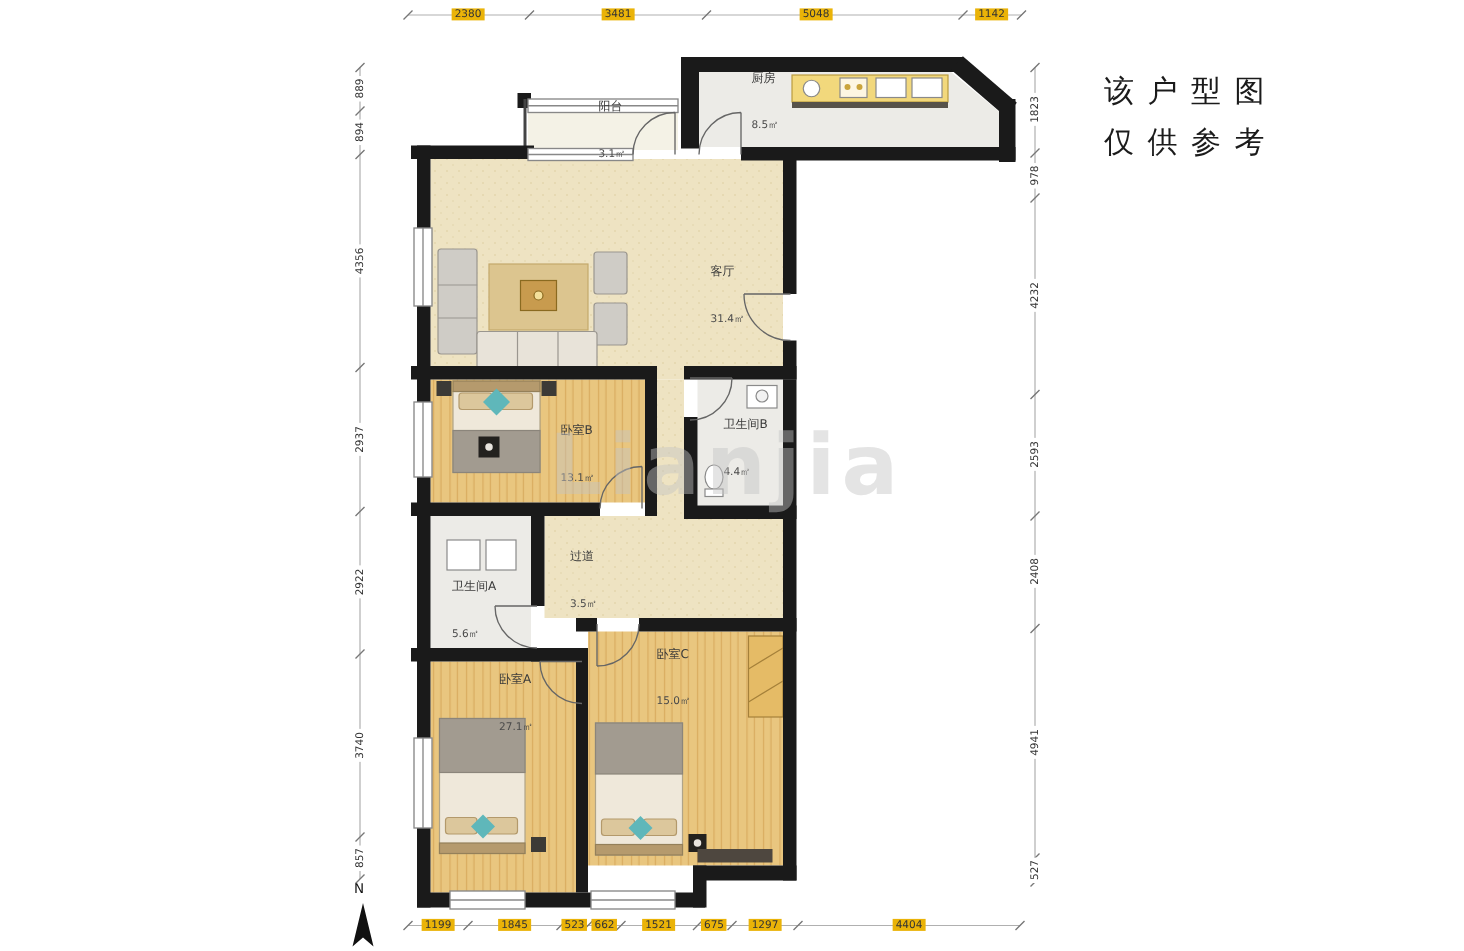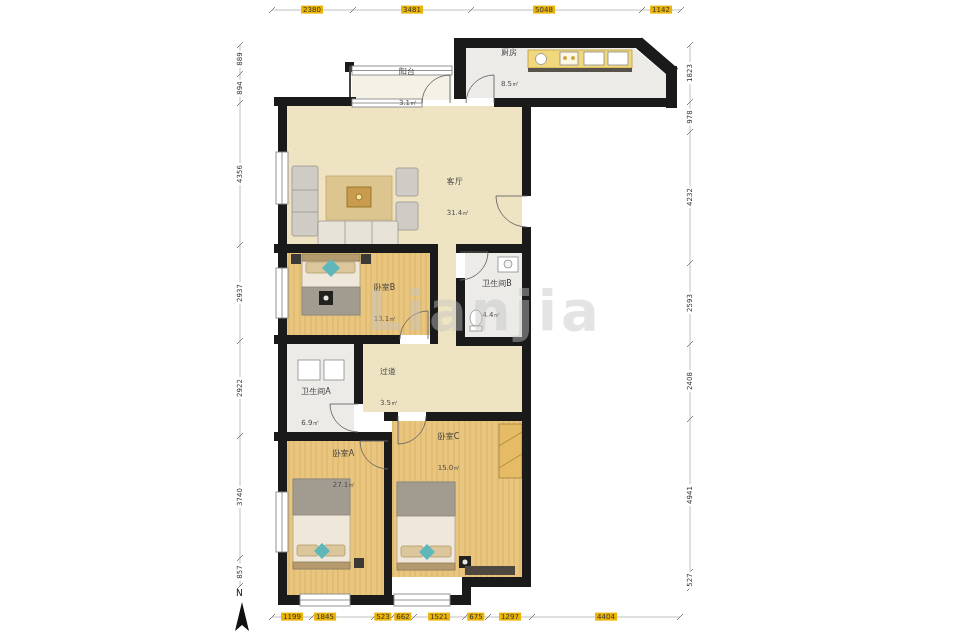--- a/index.html
+++ b/index.html
@@ -199,56 +199,56 @@
   </svg>
 
   <div class="room-label" style="left:408px;top:87px">
       <span class="rname">阳台</span>
       <span class="rarea">3.1㎡</span>
     </div>
   <div class="room-label" style="left:510px;top:68px">
       <span class="rname">厨房</span>
       <span class="rarea">8.5㎡</span>
     </div>
-  <div class="room-label" style="left:458px;top:197px">
+  <div class="room-label" style="left:485px;top:197px">
       <span class="rname">客厅</span>
       <span class="rarea">31.4㎡</span>
     </div>
   <div class="room-label" style="left:385px;top:303px">
       <span class="rname">卧室B</span>
       <span class="rarea">13.1㎡</span>
     </div>
   <div class="room-label" style="left:497px;top:299px">
       <span class="rname">卫生间B</span>
       <span class="rarea">4.4㎡</span>
     </div>
   <div class="room-label" style="left:389px;top:387px">
       <span class="rname">过道</span>
       <span class="rarea">3.5㎡</span>
     </div>
   <div class="room-label" style="left:316px;top:407px">
       <span class="rname">卫生间A</span>
-      <span class="rarea">6.9㎡</span>
+      <span class="rarea">5.6㎡</span>
     </div>
   <div class="room-label" style="left:344px;top:469px">
       <span class="rname">卧室A</span>
       <span class="rarea">27.1㎡</span>
     </div>
   <div class="room-label" style="left:449px;top:452px">
       <span class="rname">卧室C</span>
       <span class="rarea">15.0㎡</span>
     </div>
 
   <span class="hdim" style="left:312px;top:10px">2380</span>
   <span class="hdim" style="left:412px;top:10px">3481</span>
   <span class="hdim" style="left:544px;top:10px">5048</span>
   <span class="hdim" style="left:661px;top:10px">1142</span>
 
   <span class="hdim" style="left:292px;top:617px">1199</span>
-  <span class="hdim" style="left:325px;top:617px">1845</span>
+  <span class="hdim" style="left:343px;top:617px">1845</span>
   <span class="hdim" style="left:383px;top:617px">523</span>
   <span class="hdim" style="left:403px;top:617px">662</span>
   <span class="hdim" style="left:439px;top:617px">1521</span>
   <span class="hdim" style="left:476px;top:617px">675</span>
   <span class="hdim" style="left:510px;top:617px">1297</span>
   <span class="hdim" style="left:606px;top:617px">4404</span>
 
   <span class="vdim" style="left:240px;top:59px">889</span>
   <span class="vdim" style="left:240px;top:88px">894</span>
   <span class="vdim" style="left:240px;top:174px">4356</span>
@@ -259,19 +259,21 @@
 
   <span class="vdim" style="left:690px;top:73px">1823</span>
   <span class="vdim" style="left:690px;top:117px">978</span>
   <span class="vdim" style="left:690px;top:197px">4232</span>
   <span class="vdim" style="left:690px;top:303px">2593</span>
   <span class="vdim" style="left:690px;top:381px">2408</span>
   <span class="vdim" style="left:690px;top:495px">4941</span>
   <span class="vdim" style="left:690px;top:580px">527</span>
 
   <div class="disclaimer">
+    <span style="display:block">该户型图</span>
+    <span style="display:block">仅供参考</span>
   </div>
 
   <span class="compass-n">N</span>
 
   <div class="watermark">Lianjia</div>
 
 </div>
 
 </body></html>

